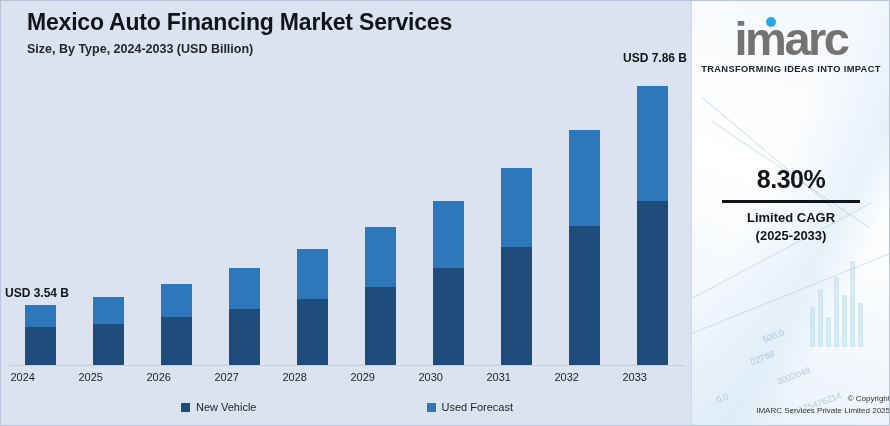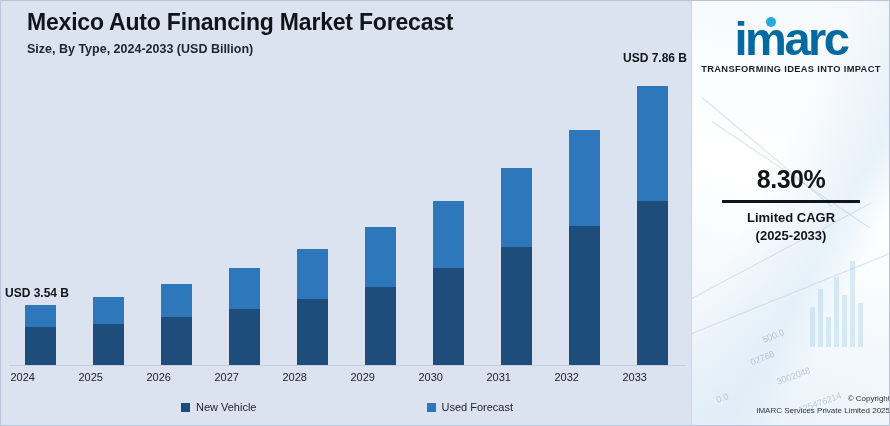--- a/index.html
+++ b/index.html
@@ -131,21 +131,21 @@
 
   #logo-wrap {
     position: absolute;
     left: 0; top: 14px;
     width: 198px;
     text-align: center;
   }
   #logo-text {
     font-size: 47px;
     font-weight: bold;
-    color: #0369a1;
+    color: #737373;
     letter-spacing: -2.5px;
     line-height: 48px;
     font-family: "Liberation Sans", sans-serif;
   }
   #logo-dot {
     position: absolute;
     left: 31px; top: 2px;
     width: 10px; height: 10px;
     border-radius: 50%;
     background: #25a9e0;
@@ -198,21 +198,21 @@
     line-height: 12px;
   }
 </style>
 </head>
 <body>
 
 <div id="page">
 
   <div id="chart-panel">
 
-    <div id="chart-title">Mexico Auto Financing Market Forecast</div>
+    <div id="chart-title">Mexico Auto Financing Market Services</div>
     <div id="chart-subtitle">Size, By Type, 2024-2033 (USD Billion)</div>
 
     <div id="plot">
       <div class="axis-line"></div>
       <div id="bars">
           <div class="bar-group" style="left: 24px; height: 60px;">
             <div class="seg seg-used" style="height: 22px; background: rgb(46, 119, 187);"></div>
             <div class="seg seg-new" style="height: 38px; background: rgb(30, 77, 123);"></div>
           </div>
           <div class="bar-group" style="left: 92px; height: 68px;">

